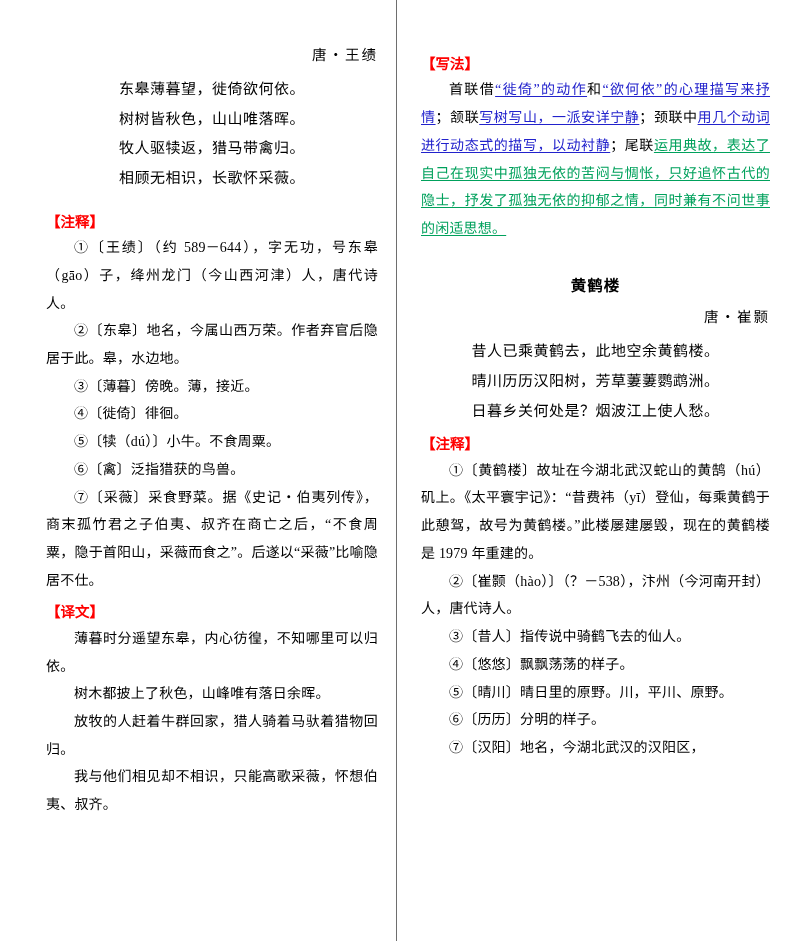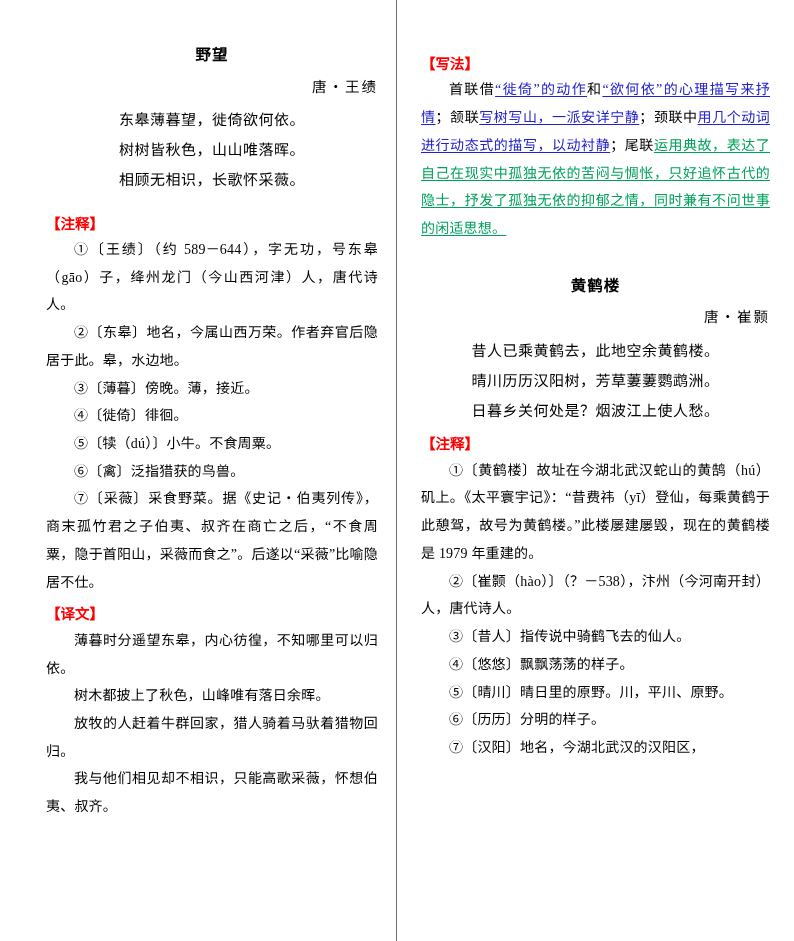--- a/index.html
+++ b/index.html
@@ -103,24 +103,24 @@
 </style>
 </head>
 <body>
 
 <div class="page">
   <div class="columns">
 
     <div class="col col-left">
 
       <div>
-        <div class="poem-title">野望</div>
         <div class="poem-author">唐・王绩</div>
         <div class="poem-line">东皋薄暮望，徙倚欲何依。</div>
         <div class="poem-line">树树皆秋色，山山唯落晖。</div>
+        <div class="poem-line">牧人驱犊返，猎马带禽归。</div>
         <div class="poem-line">相顾无相识，长歌怀采薇。</div>
       </div>
 
       <div class="spacer-sm"></div>
 
       <div class="section-head">【注释】</div>
       <p class="para">①〔王绩〕（约 589－644），字无功，号东皋（gāo）子，绛州龙门（今山西河津）人，唐代诗人。</p>
       <p class="para">②〔东皋〕地名，今属山西万荣。作者弃官后隐居于此。皋，水边地。</p>
       <p class="para">③〔薄暮〕傍晚。薄，接近。</p>
       <p class="para">④〔徙倚〕徘徊。</p>

